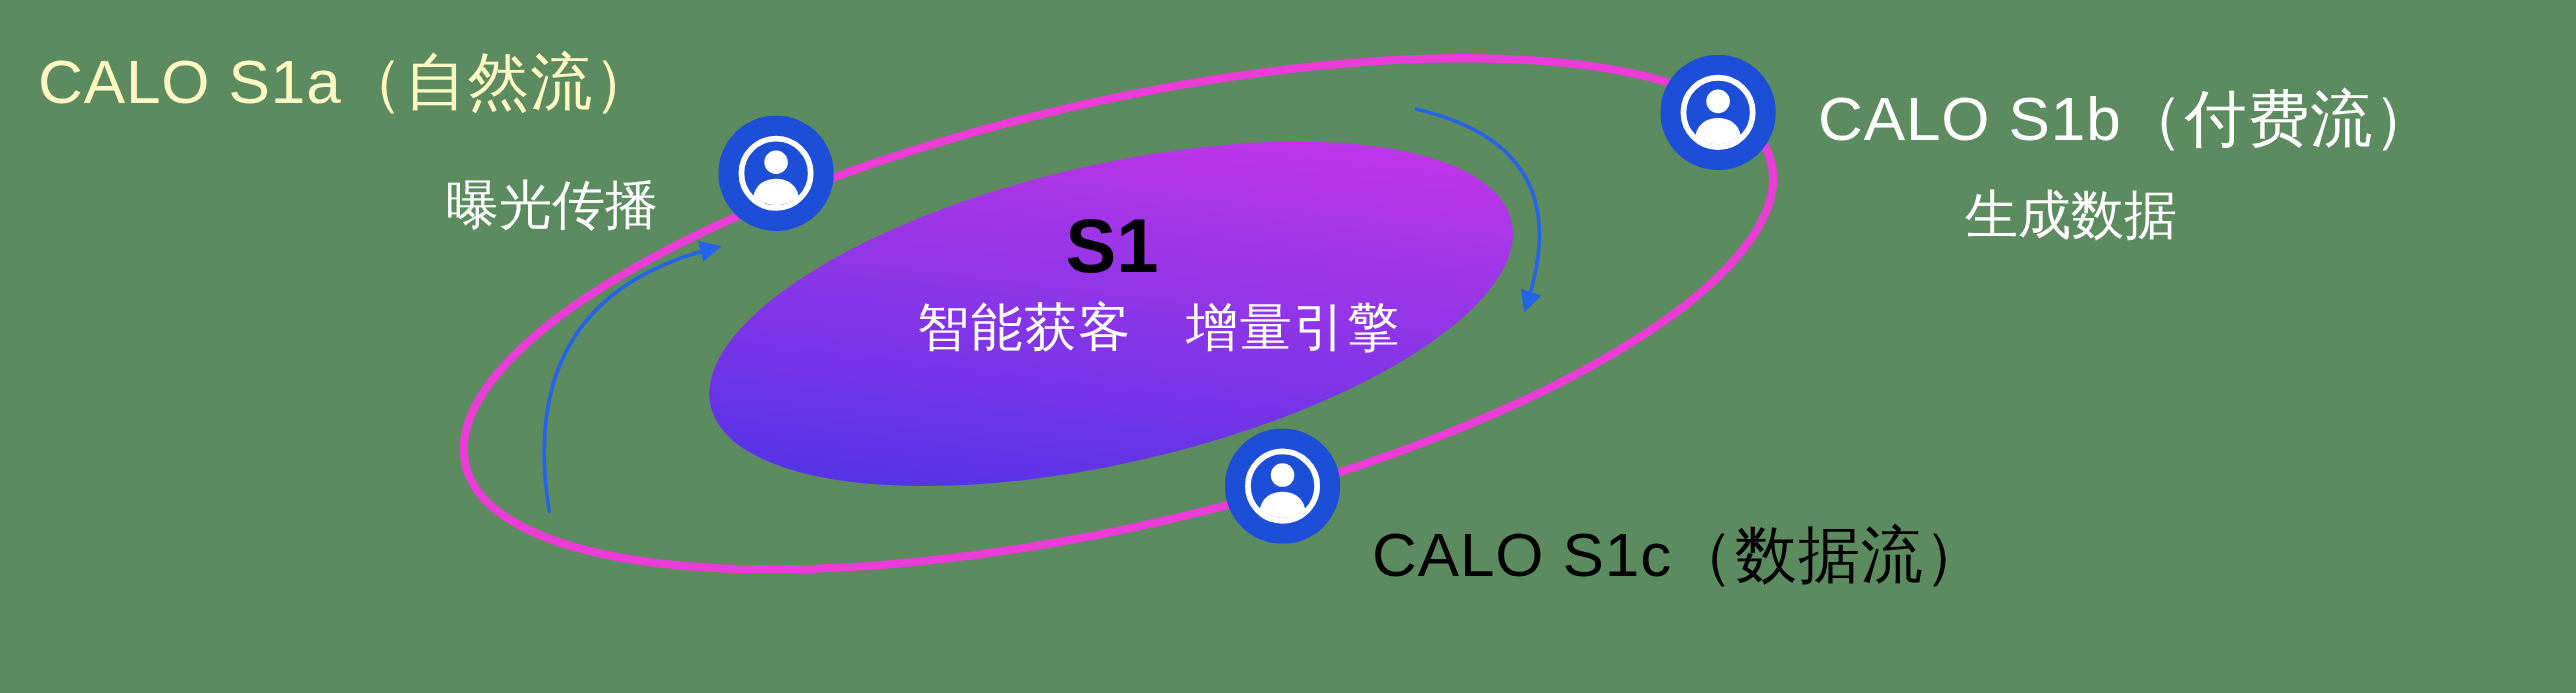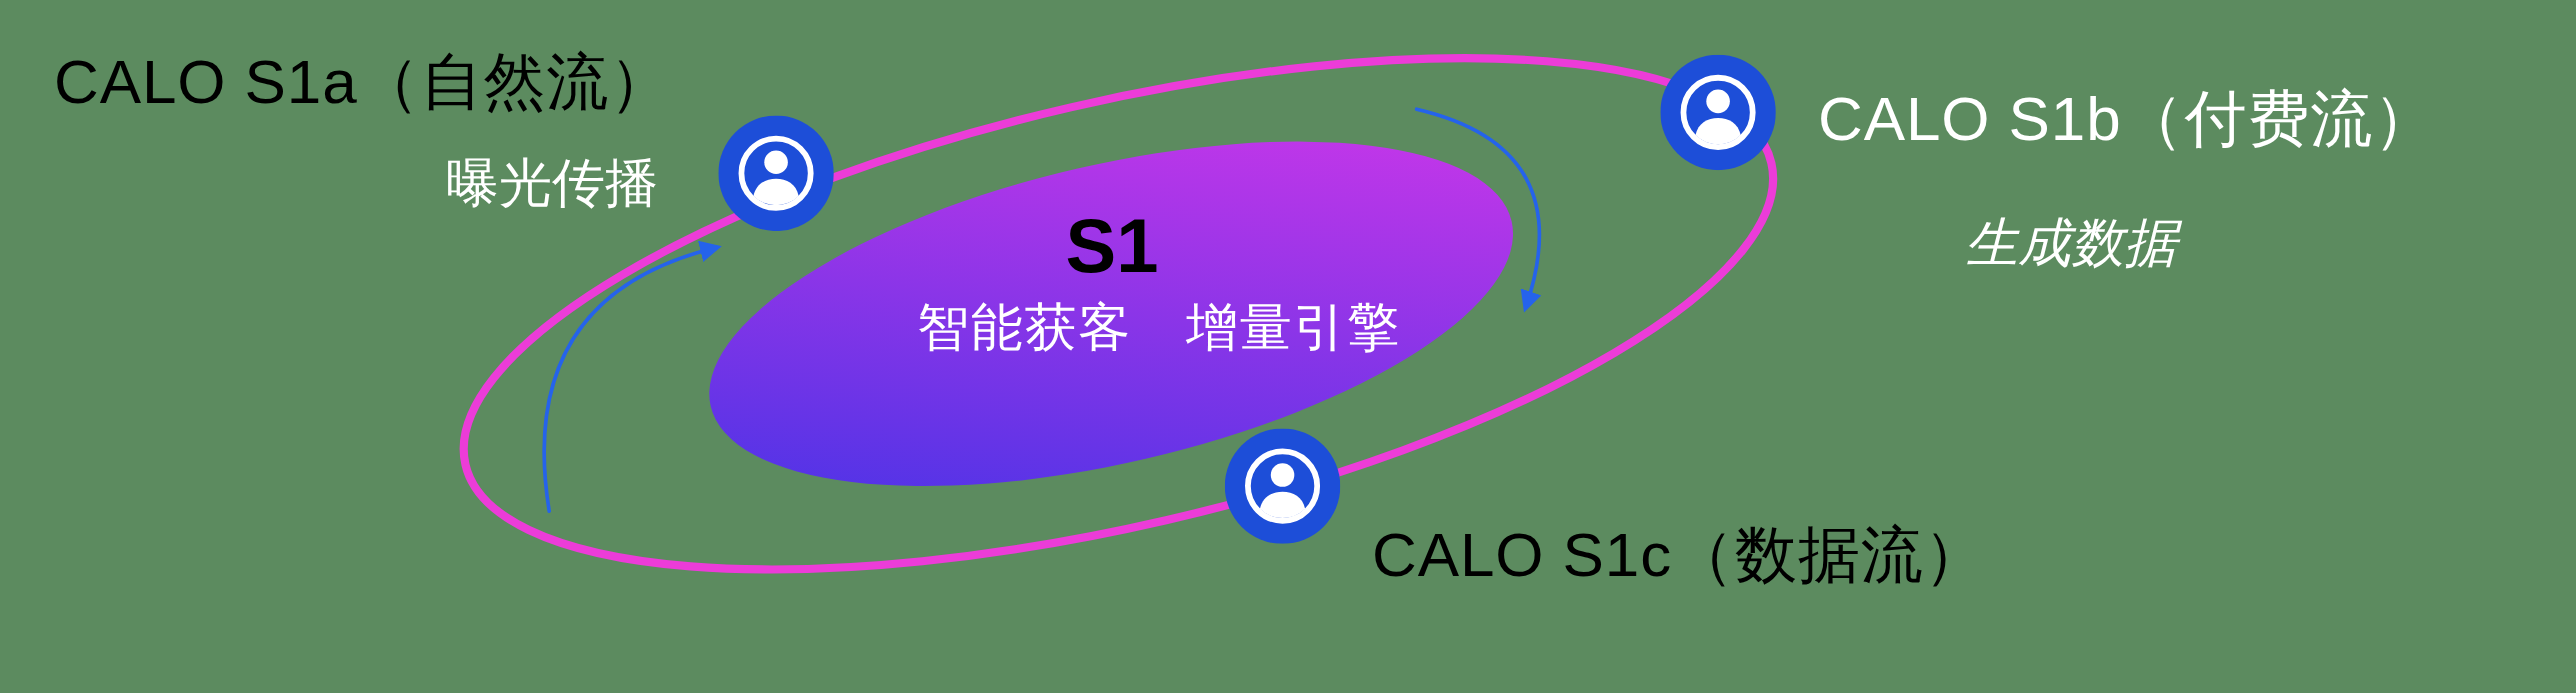--- a/index.html
+++ b/index.html
@@ -89,22 +89,22 @@
     <path d="M1558,120 Q1738,162 1678,338" fill="none" stroke-width="4" stroke-linecap="round" marker-end="url(#arrowHead)" stroke="#2563eb"></path>
 
     <use href="#personBadge" x="790" y="127" width="127" height="127"></use>
     <use href="#personBadge" x="1826" y="60" width="127" height="127"></use>
     <use href="#personBadge" x="1347" y="471" width="127" height="127"></use>
   </svg>
 
   <div class="core-title" style="color: #000000;">S1</div>
   <div class="core-subtitle" style="color: rgb(255, 255, 255);">智能获客　增量引擎</div>
 
-  <div class="node-title" style="left: 38px; top: 40px; color: #000000; margin-left: 16px;">CALO S1a（自然流）</div>
-  <div class="node-sub" style="left: 446px; top: 148px; color: rgb(255, 255, 255);">曝光传播</div>
+  <div class="node-title" style="left: 38px; top: 40px; color: #fef9c3;">CALO S1a（自然流）</div>
+  <div class="node-sub" style="left: 446px; top: 170px; color: rgb(255, 255, 255);">曝光传播</div>
 
   <div class="node-title" style="left: 1818px; top: 77px; color: #ffffff;">CALO S1b（付费流）</div>
-  <div class="node-sub" style="left: 1965px; top: 208px; color: rgb(255, 255, 255); font-style: italic;">生成数据</div>
+  <div class="node-sub" style="left: 1965px; top: 180px; color: rgb(255, 255, 255);">生成数据</div>
 
   <div class="node-title" style="left: 1372px; top: 513px; color: #000000;">CALO S1c（数据流）</div>
 
 </div>
 
 
 </body></html>

